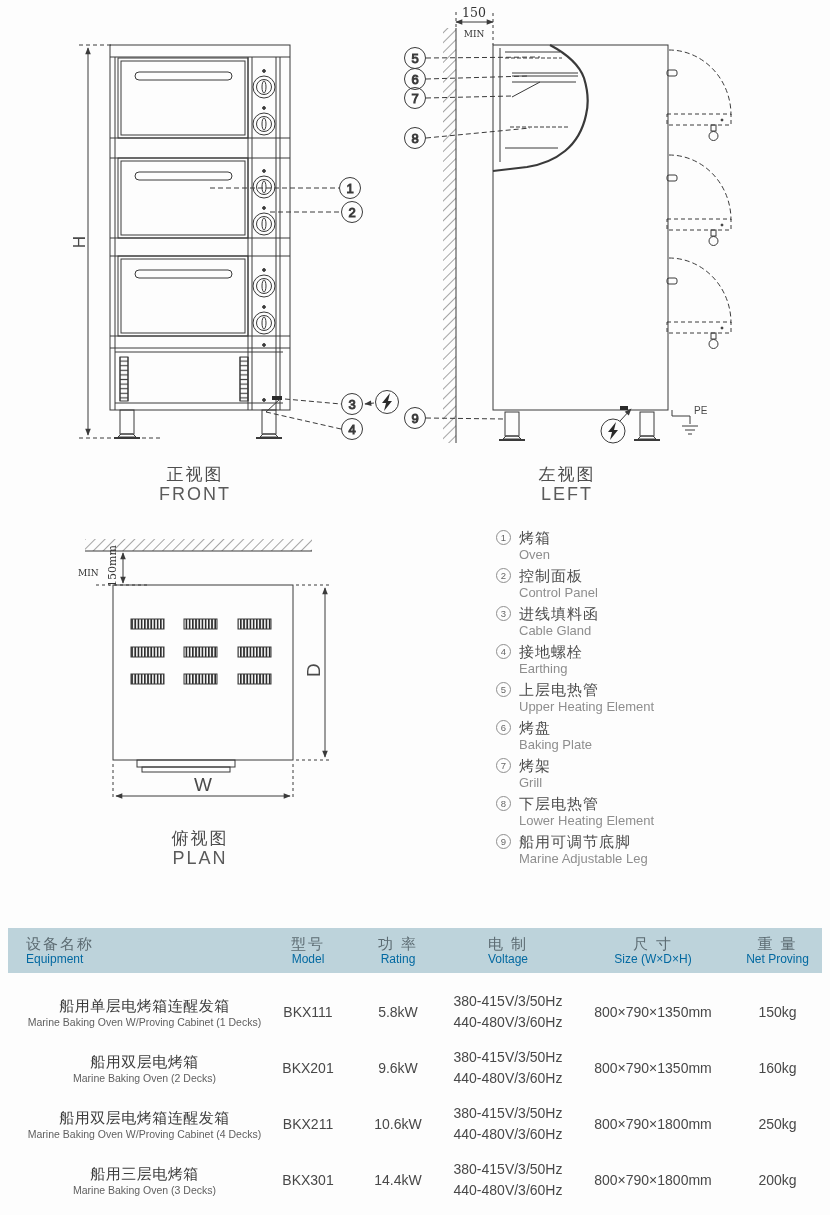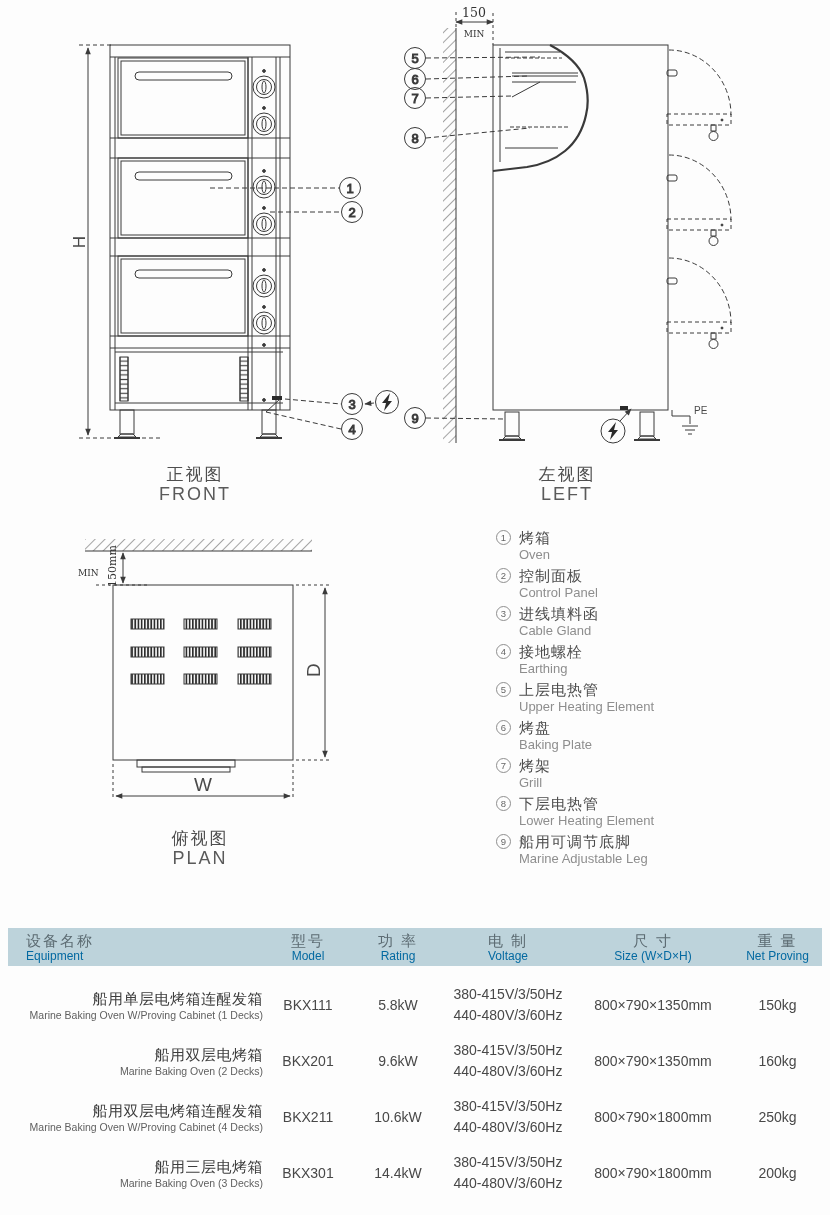--- a/index.html
+++ b/index.html
@@ -17,30 +17,30 @@
   .legend-item { margin-bottom:4px; }
   .legend-zh-row { display:flex; align-items:center; gap:8px; }
   .legend-num { width:15px; height:15px; border:1px solid #8f8f8f; border-radius:50%;
     font-size:9.5px; color:#666; display:flex; align-items:center; justify-content:center; flex:0 0 auto; }
   .legend-zh { font-size:15px; color:#4c4c4c; letter-spacing:1px; line-height:19px; }
   .legend-en { font-size:13px; color:#8e8e8e; padding-left:23px; line-height:15px; }
 
   
   .spec-table { position:absolute; left:8px; top:928px; width:814px; }
   .spec-header { display:grid; grid-template-columns:255px 90px 90px 130px 160px 89px;
-    background:var(--table-header-bg); height:38px; align-items:center; }
+    background:var(--table-header-bg); height:45px; align-items:center; }
   .hcell { text-align:center; }
   .hcell.first { text-align:left; padding-left:18px; }
   .h-zh { font-size:15px; color:#5c6b72; letter-spacing:2px; line-height:17px; }
   .h-en { font-size:12px; color:#0369a1; line-height:14px; }
   .spec-body { padding-top:11px; }
   .spec-row { display:grid; grid-template-columns:255px 90px 90px 130px 160px 89px;
     height:56px; align-items:center; }
   .cell { text-align:center; font-size:14px; color:#484848; }
-  .cell.name { text-align:right; padding-left:18px; }
+  .cell.name { text-align:center; padding-left:18px; }
   .name-zh { font-size:15px; color:#3c3c3c; line-height:20px; letter-spacing:0.5px; }
   .name-en { font-size:10.5px; color:#5f5f5f; line-height:13px; }
   .voltage { font-size:14px; line-height:1.5; text-align:center; }
 </style>
 </head>
 <body>
 <div class="page">
 
 <svg class="drawing-svg" width="830" height="905" viewBox="0 0 830 905">
   <defs>

